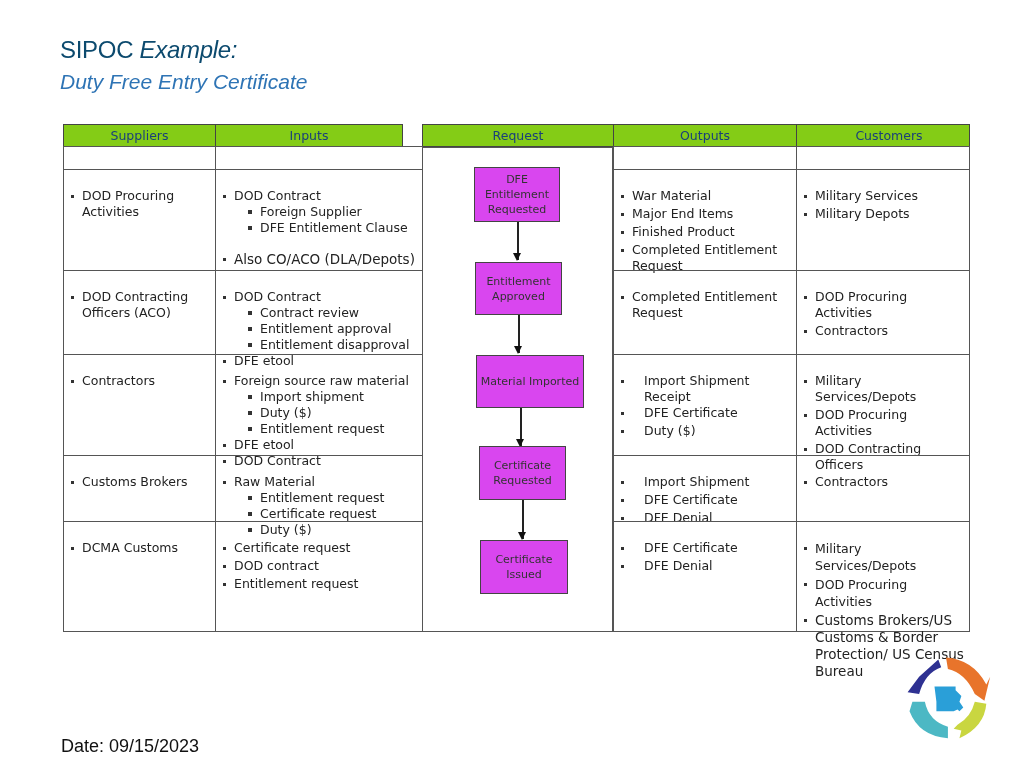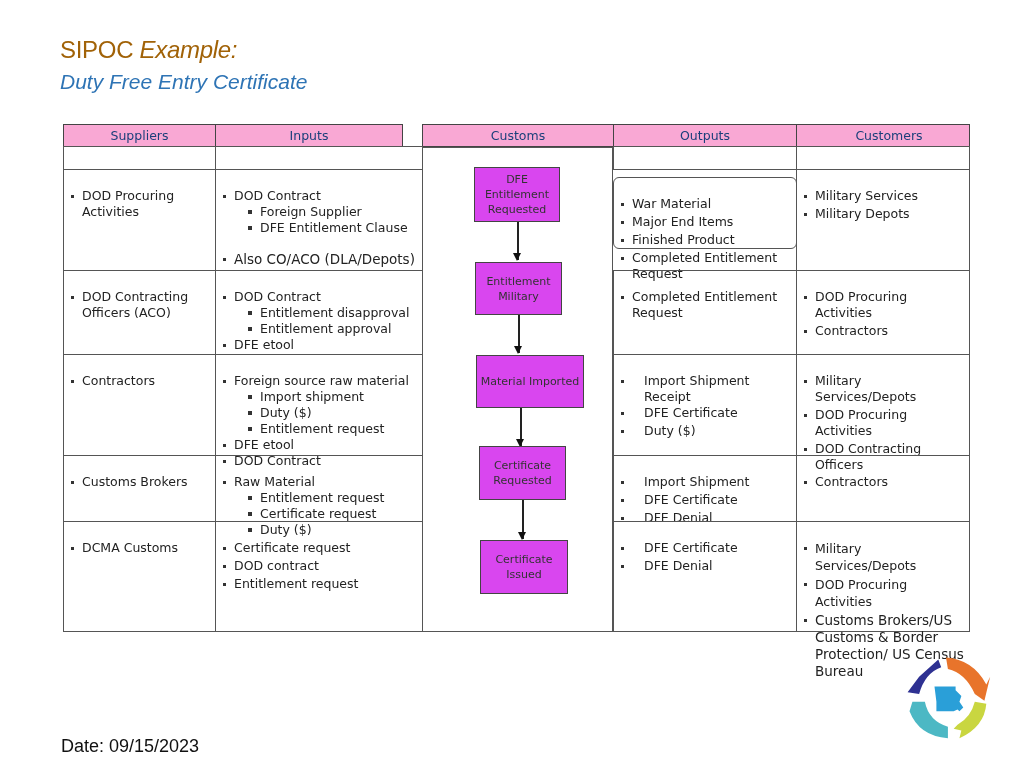--- a/index.html
+++ b/index.html
@@ -4,40 +4,40 @@
 <style>
   html, body { margin: 0; padding: 0; }
   body {
     width: 1024px; height: 768px; position: relative; overflow: hidden;
     background: #ffffff;
     font-family: "DejaVu Sans", sans-serif;
   }
   .title-line1 {
     position: absolute; left: 60px; top: 36px;
     font-family: "Liberation Sans", sans-serif;
-    font-size: 24px; color: #a16207; letter-spacing: -0.3px;
+    font-size: 24px; color: #0c4a6e; letter-spacing: -0.3px;
   }
   .title-line1 .it { font-style: italic; }
   .title-line2 {
     position: absolute; left: 60px; top: 70px;
     font-family: "Liberation Sans", sans-serif;
     font-style: italic; font-size: 21px; color: #2e74b5;
   }
   .date {
     position: absolute; left: 61px; top: 736px;
     font-family: "Liberation Sans", sans-serif;
     font-size: 18px; color: #111;
   }
   .sipoc {
     position: absolute; left: 63px; top: 124px;
     width: 907px; height: 508px;
   }
   .hdr {
     position: absolute; top: 0; height: 23px;
-    background: #f9a8d4;
+    background: #84cc16;
     border: 1px solid #444; box-sizing: border-box;
     text-align: center; font-size: 12.5px; line-height: 22px; color: #1a3f7a;
   }
   .cell {
     position: absolute; border: 1px solid #555; box-sizing: border-box;
     font-size: 12.5px; color: #222; line-height: 16px;
     padding: 18px 4px 0 4px;
   }
   .cell ul { margin: 0; padding: 0; list-style: none; }
   .cell li { position: relative; padding-left: 14px; }
@@ -73,21 +73,21 @@
 </head>
 <body>
 
 <div class="title-line1"><span>SIPOC</span> <span class="it">Example:</span></div>
 <div class="title-line2">Duty Free Entry Certificate</div>
 
 <div class="sipoc">
 
   <div class="hdr" style="left:0;width:153px;">Suppliers</div>
   <div class="hdr" style="left:152px;width:188px;">Inputs</div>
-  <div class="hdr" style="left:359px;width:192px;">Customs</div>
+  <div class="hdr" style="left:359px;width:192px;">Request</div>
   <div class="hdr" style="left:550px;width:184px;text-align:center;">Outputs</div>
   <div class="hdr" style="left:733px;width:174px;padding-left:12px;">Customers</div>
 
   <div class="cell" style="left:0;top:22px;width:153px;height:24px;"></div>
   <div class="cell" style="left:152px;top:22px;width:208px;height:24px;"></div>
   <div class="cell" style="left:550px;top:22px;width:184px;height:24px;"></div>
   <div class="cell" style="left:733px;top:22px;width:174px;height:24px;"></div>
 
   <div class="proc-col"></div>
 
@@ -97,21 +97,21 @@
       </ul>
   </div>
   <div class="cell" style="left:152px;top:45px;width:208px;height:102px;">
     <ul>
       <li>DOD Contract</li>
       <li class="sub">Foreign Supplier</li>
       <li class="sub">DFE Entitlement Clause</li>
       <li class="gap" style="font-size:13.5px;">Also CO/ACO (DLA/Depots)</li>
     </ul>
   </div>
-  <div class="cell" style="left:550px;top:53px;width:184px;height:72px;border-radius:6px;">
+  <div class="cell" style="left:550px;top:45px;width:184px;height:102px;">
     <ul>
       <li class="sp">War Material</li>
       <li class="sp">Major End Items</li>
       <li class="sp">Finished Product</li>
       <li>Completed Entitlement Request</li>
     </ul>
   </div>
   <div class="cell" style="left:733px;top:45px;width:174px;height:102px;">
     <ul>
       <li class="sp">Military Services</li>
@@ -120,22 +120,23 @@
   </div>
 
   <div class="cell" style="left:0;top:146px;width:153px;height:85px;">
     <ul>
         <li>DOD Contracting Officers (ACO)</li>
       </ul>
   </div>
   <div class="cell" style="left:152px;top:146px;width:208px;height:85px;">
     <ul>
       <li>DOD Contract</li>
+      <li class="sub">Contract review</li>
+      <li class="sub">Entitlement approval</li>
       <li class="sub">Entitlement disapproval</li>
-      <li class="sub">Entitlement approval</li>
       <li>DFE etool</li>
     </ul>
   </div>
   <div class="cell" style="left:550px;top:146px;width:184px;height:85px;">
     <ul>
         <li>Completed Entitlement Request</li>
       </ul>
   </div>
   <div class="cell" style="left:733px;top:146px;width:174px;height:85px;">
     <ul>
@@ -224,21 +225,21 @@
       <li class="sp" style="font-size:12.5px;">DOD Procuring Activities</li>
       <li>Customs Brokers/US Customs &amp; Border Protection/ US Census Bureau</li>
     </ul>
   </div>
 
   <div class="pbox" style="left:411px;top:43px;width:86px;height:55px;">
       <span>DFE Entitlement Requested</span>
     </div>
   <div class="arrow" style="left:454px;top:98px;height:38px;"></div>
   <div class="pbox" style="left:412px;top:138px;width:87px;height:53px;">
-      <span>Entitlement Military</span>
+      <span>Entitlement Approved</span>
     </div>
   <div class="arrow" style="left:455px;top:191px;height:38px;"></div>
   <div class="pbox" style="left:413px;top:231px;width:108px;height:53px;text-align:right;">
       <span>Material Imported</span>
     </div>
   <div class="arrow" style="left:457px;top:284px;height:38px;"></div>
   <div class="pbox" style="left:416px;top:322px;width:87px;height:54px;">
       <span>Certificate Requested</span>
     </div>
   <div class="arrow" style="left:459px;top:376px;height:39px;"></div>

